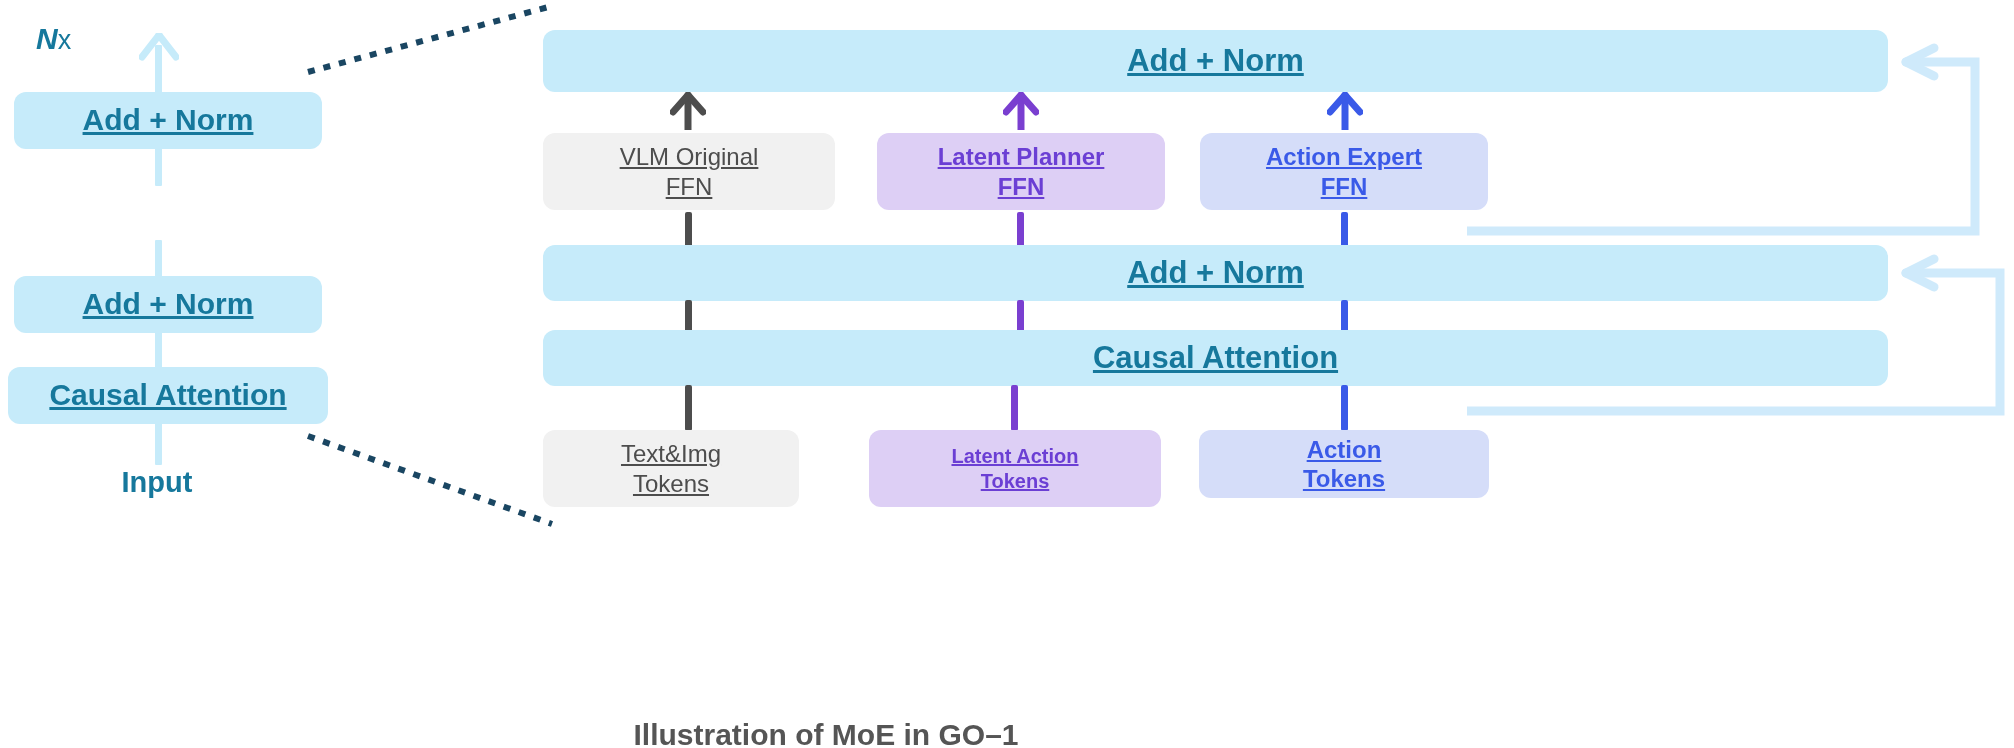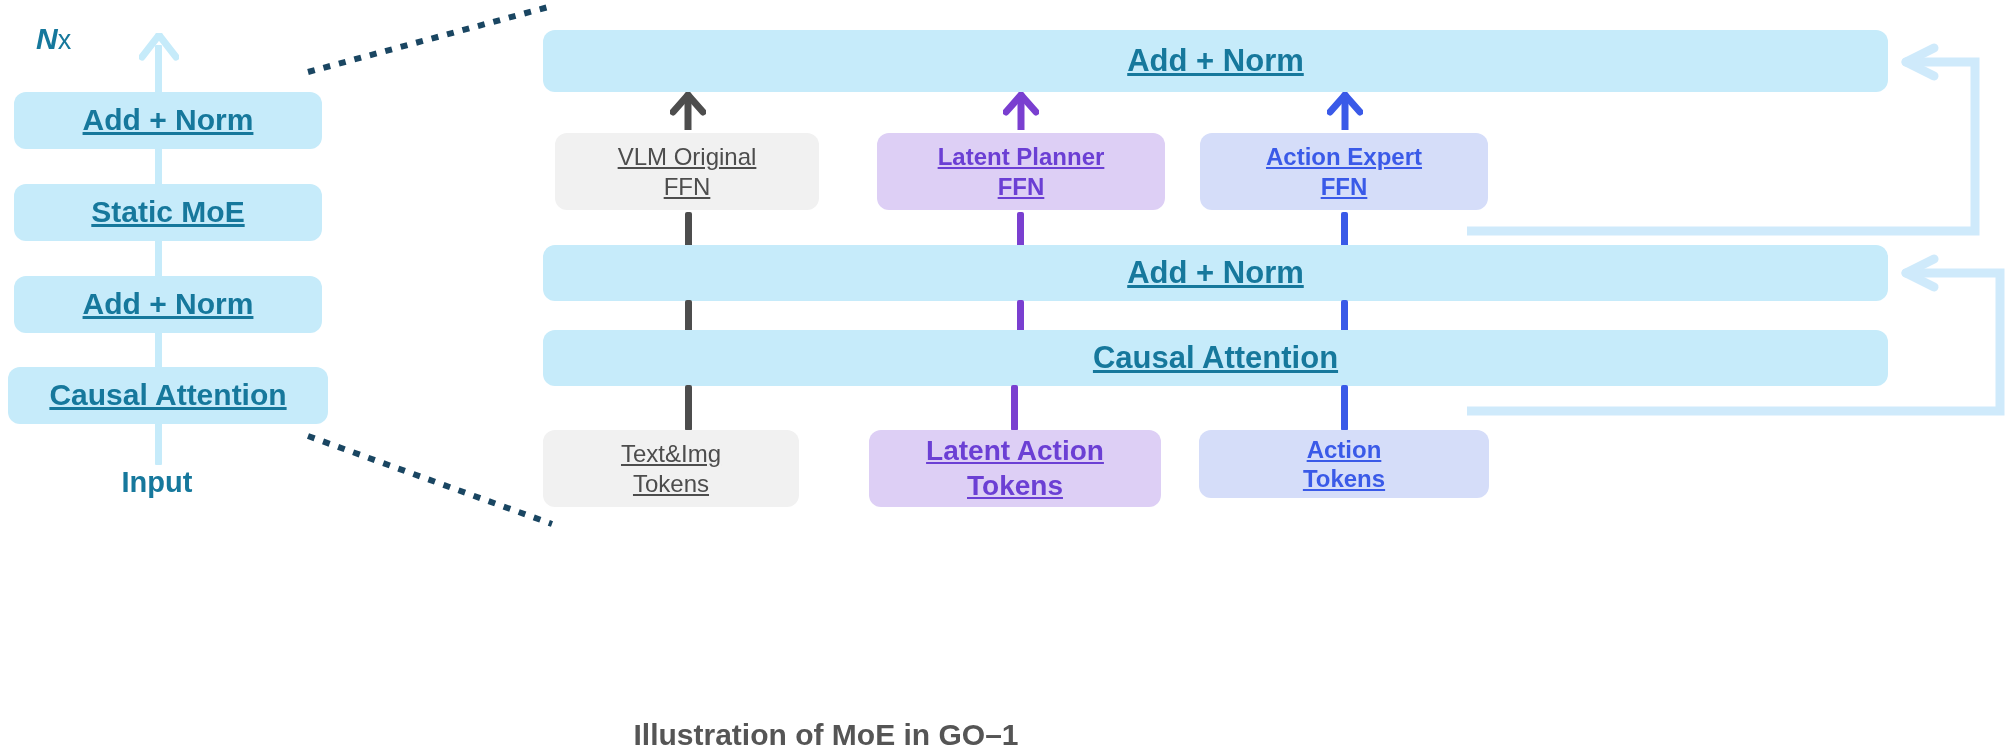--- a/index.html
+++ b/index.html
@@ -53,27 +53,27 @@
 
   
   .dotted{position:absolute;}
 
   
   #r-addnorm-top { left:543px; top:30px;  width:1345px;height:62px; font-size:31px;}
   #r-addnorm-mid { left:543px; top:245px; width:1345px;height:56px; font-size:31px;}
   #r-causalattn  { left:543px; top:330px; width:1345px;height:56px; font-size:31px;}
 
   
-  #ffn-vlm    {left:543px; top:133px; width:264px;height:77px; font-size:24px;margin-left:12px;}
+  #ffn-vlm    {left:543px; top:133px; width:292px;height:77px; font-size:24px;}
   #ffn-latent {left:877px; top:133px; width:288px;height:77px; font-size:24px;}
   #ffn-action {left:1200px;top:133px; width:288px;height:77px; font-size:24px;}
 
   
   #tok-text   {left:543px; top:430px; width:256px;height:77px; font-size:24px;}
-  #tok-latent {left:869px; top:430px; width:292px;height:77px; font-size:28px;}
+  #tok-latent {left:869px; top:430px; width:292px;height:77px; font-size:20px;}
   #tok-action {left:1199px;top:430px; width:290px;height:68px; font-size:24px;}
 
   
   .vline{position:absolute;width:7px;border-radius:2px;}
   .v-dark{background:#4d4d4d;}
   .v-purple{background:#7a3fd0;}
   .v-blue{background:#3a5ae8;}
 
   .up-arrow{position:absolute;width:36px;height:40px;}
 
@@ -92,21 +92,20 @@
   <div id="nx-label"><i>N</i><span>x</span></div>
 
   <svg id="l-arrow" viewBox="0 0 40 32">
     <path d="M20 2 L37 24" stroke="#c6ebfa" stroke-width="7" fill="none" stroke-linecap="round"></path>
     <path d="M20 2 L3 24" stroke="#c6ebfa" stroke-width="7" fill="none" stroke-linecap="round"></path>
   </svg>
 
   <div class="lline" id="ll-1"></div>
   <div class="blk cyan lblk" id="l-addnorm-top">Add + Norm</div>
   <div class="lline" id="ll-2"></div>
-  <div class="blk cyan lblk" id="l-staticmoe">Static MoE</div>
   <div class="lline" id="ll-3"></div>
   <div class="blk cyan lblk" id="l-addnorm-bot">Add + Norm</div>
   <div class="lline" id="ll-4"></div>
   <div class="blk cyan lblk" id="l-causalattn">Causal Attention</div>
   <div class="lline" id="ll-5"></div>
   <div id="input-label">Input</div>
 
   <svg class="dotted" style="left:300px;top:0px;width:260px;height:80px;" viewBox="0 0 260 80">
     <line x1="8" y1="72" x2="252" y2="6" stroke="#1a4662" stroke-width="6" stroke-dasharray="7 9" stroke-linecap="butt"></line>
   </svg>

